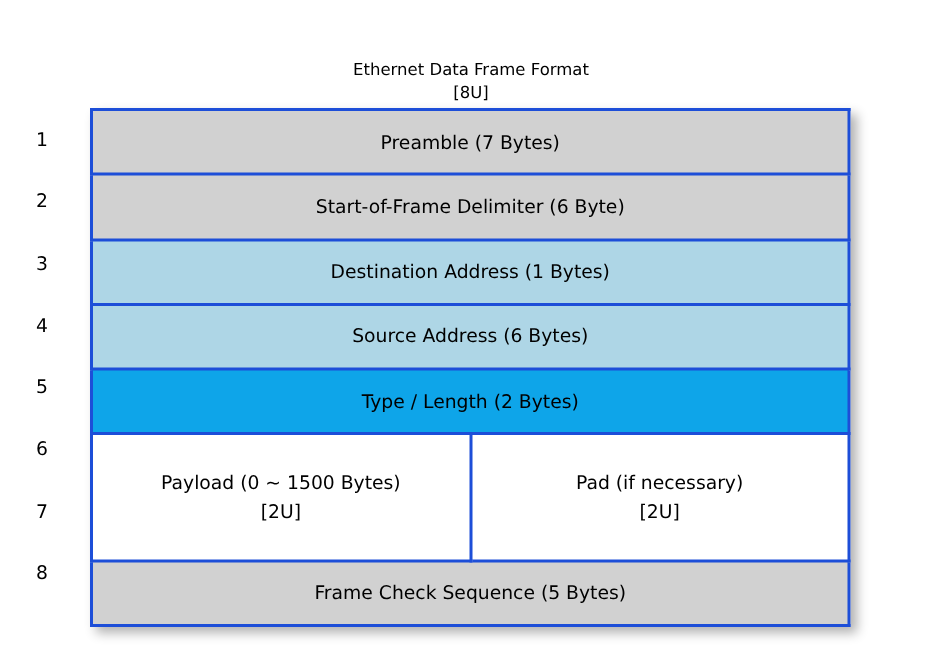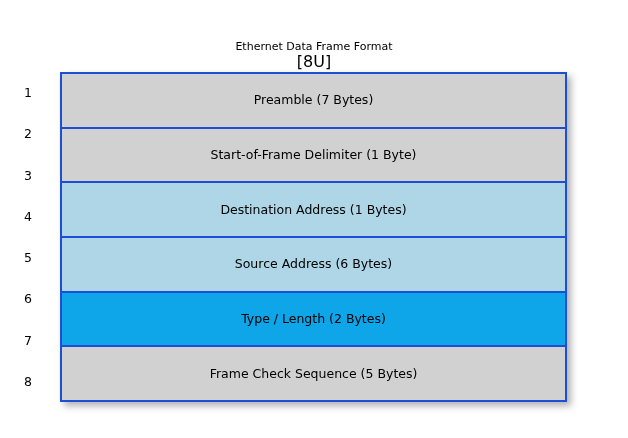--- a/index.html
+++ b/index.html
@@ -33,21 +33,21 @@
     line-height: 13px;
   }
   #title-main {
     display: block;
     font-size: 11px;
     letter-spacing: 0px;
     color: #000;
   }
   #title-sub {
     display: block;
-    font-size: 16px;
+    font-size: 11px;
     color: #000;
     margin-top: 2px;
   }
 
   
   #frame-wrap {
     position: absolute;
     left: 60px;
     top: 72px;
     width: 507px;
@@ -121,31 +121,41 @@
     <div class="row-num" style="top:288.75px">8</div>
   </div>
 
   <div id="frame-wrap">
     <table id="frame-table">
       <tbody>
           <tr>
         <td class="gray" colspan="2" style="height:41.25px">Preamble (7 Bytes)</td>
       </tr>
       <tr>
-        <td class="gray" colspan="2" style="height:41.25px">Start-of-Frame Delimiter (1 Byte)</td>
+        <td class="gray" colspan="2" style="height:41.25px">Start-of-Frame Delimiter (6 Byte)</td>
       </tr>
       <tr>
         <td class="blue" colspan="2" style="height:41.25px">Destination Address (1 Bytes)</td>
       </tr>
       <tr>
         <td class="blue" colspan="2" style="height:41.25px">Source Address (6 Bytes)</td>
       </tr>
       <tr>
         <td class="yellow" colspan="2" style="height:41.25px">Type / Length (2 Bytes)</td>
       </tr>
       <tr>
+        <td class="white" style="height:82.5px; width:254px">
+          <span class="cell-line">Payload (0 ~ 1500 Bytes)</span>
+          <span class="cell-line2">[2U]</span>
+        </td>
+        <td class="white" style="height:82.5px; width:253px">
+          <span class="cell-line">Pad (if necessary)</span>
+          <span class="cell-line2">[2U]</span>
+        </td>
+      </tr>
+      <tr>
         <td class="gray" colspan="2" style="height:41.25px">Frame Check Sequence (5 Bytes)</td>
       </tr>
     </tbody>
       </table>
   </div>
 
 </div>
 
 </body></html>

